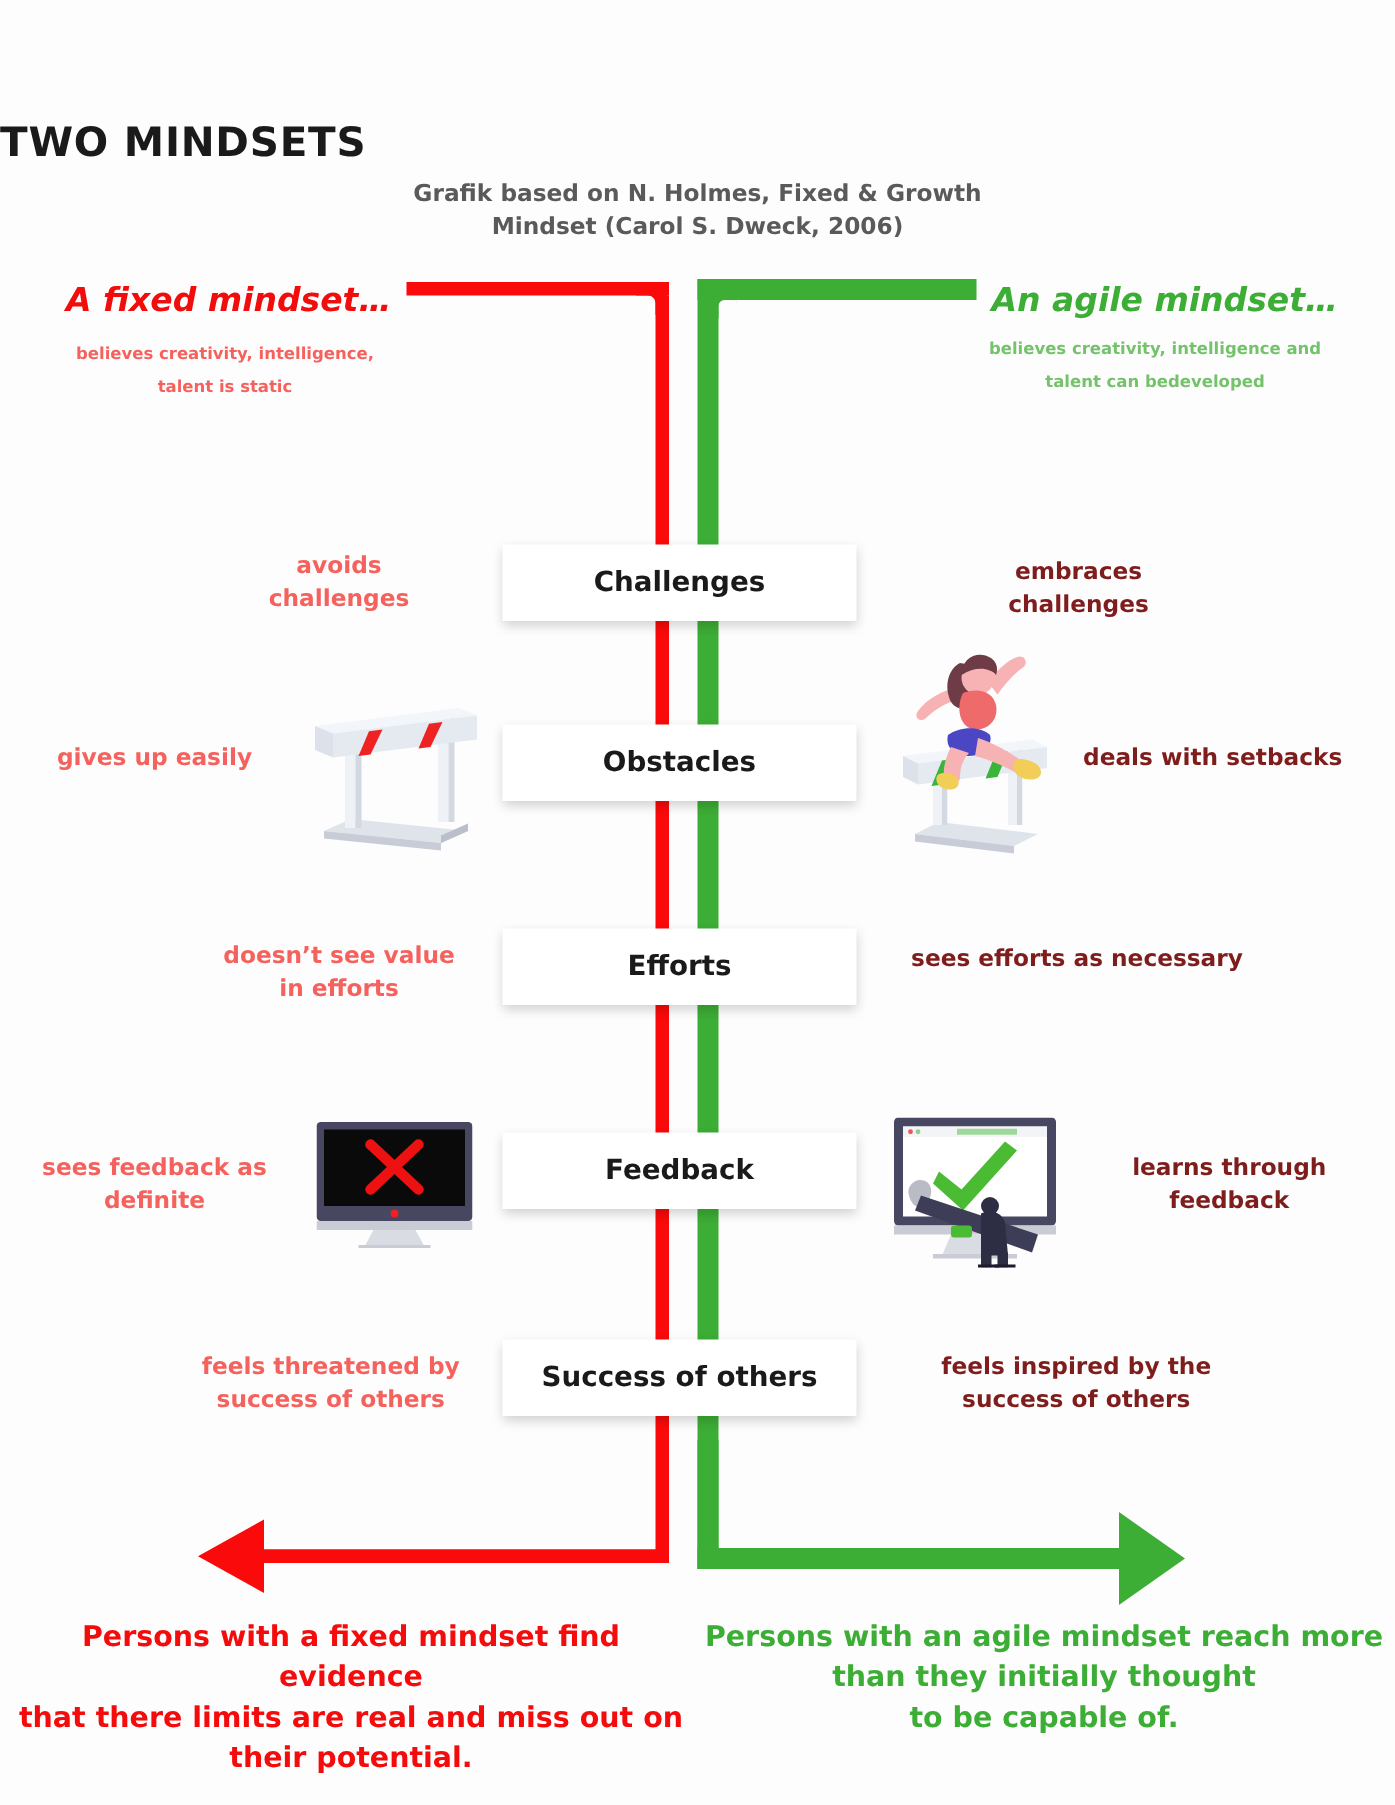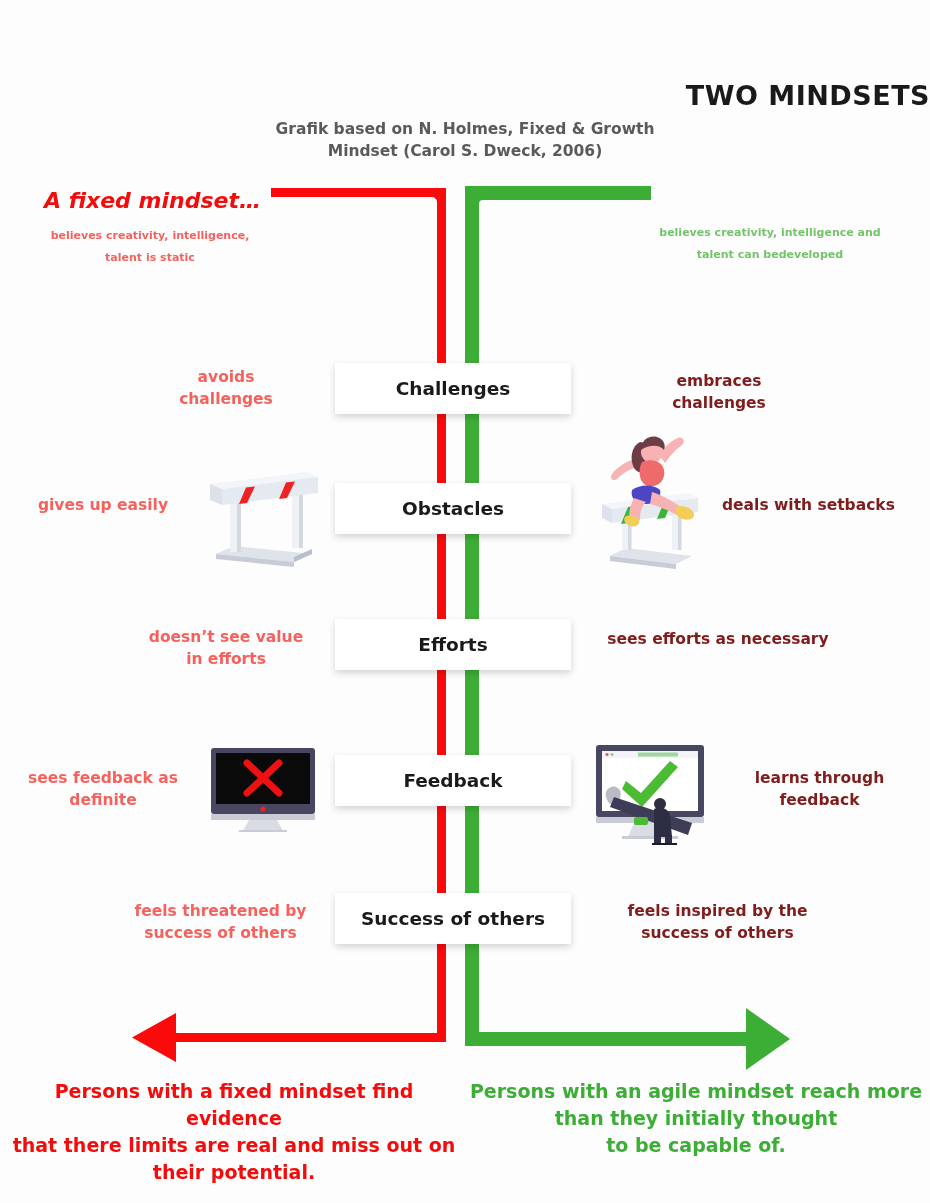--- a/index.html
+++ b/index.html
@@ -19,21 +19,21 @@
     overflow: hidden;
     margin: 0 auto;
   }
 
   
   .title {
     position: absolute;
     top: 80px;
     left: 0;
     width: 930px;
-    text-align: right;
+    text-align: left;
     font-size: 27px;
     font-weight: bold;
     letter-spacing: 0.5px;
     color: #1a1a1a;
   }
   .subtitle {
     position: absolute;
     top: 118px;
     left: 0;
     width: 930px;
@@ -211,20 +211,21 @@
     <div>Grafik based on N. Holmes, Fixed &amp; Growth</div>
     <div>Mindset (Carol S. Dweck, 2006)</div>
   </div>
 
   <div class="side-heading fixed">A fixed mindset…</div>
   <div class="side-sub fixed">
     <div>believes creativity, intelligence,</div>
     <div>talent is static</div>
   </div>
 
+  <div class="side-heading agile">An agile mindset…</div>
   <div class="side-sub agile">
     <div>believes creativity, intelligence and</div>
     <div>talent can bedeveloped</div>
   </div>
 
   <div class="arm-red-top"></div>
   <div class="arm-red-corner"></div>
   <div class="spine spine-red"></div>
 
   <div class="arm-green-top"></div>

